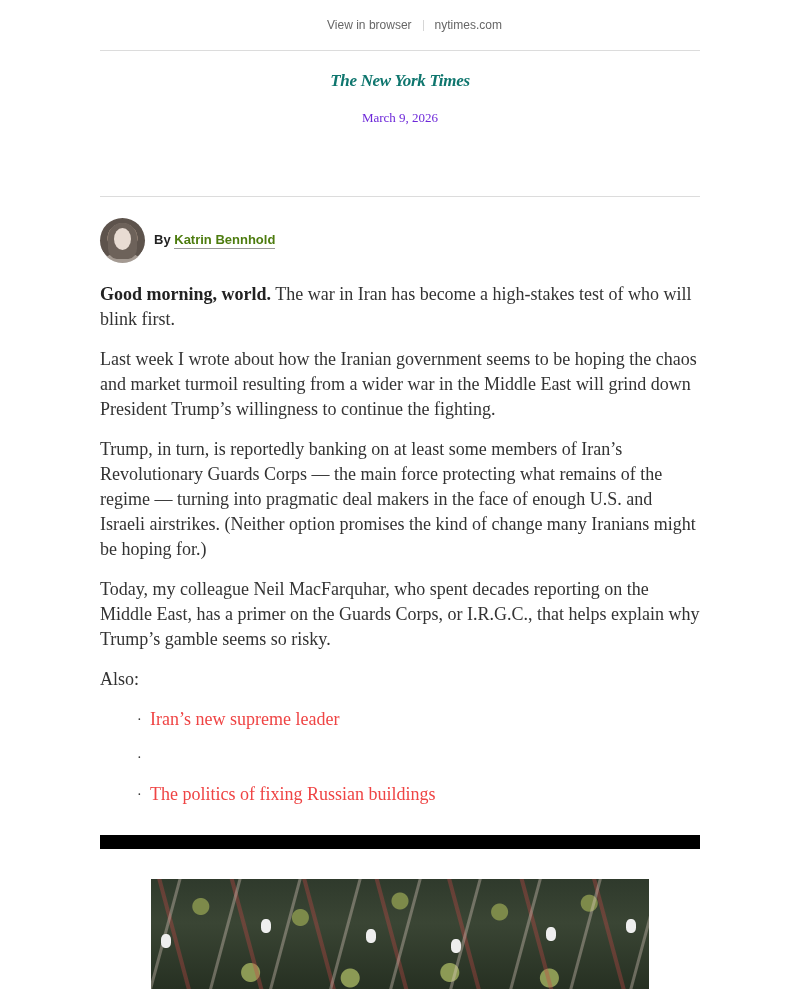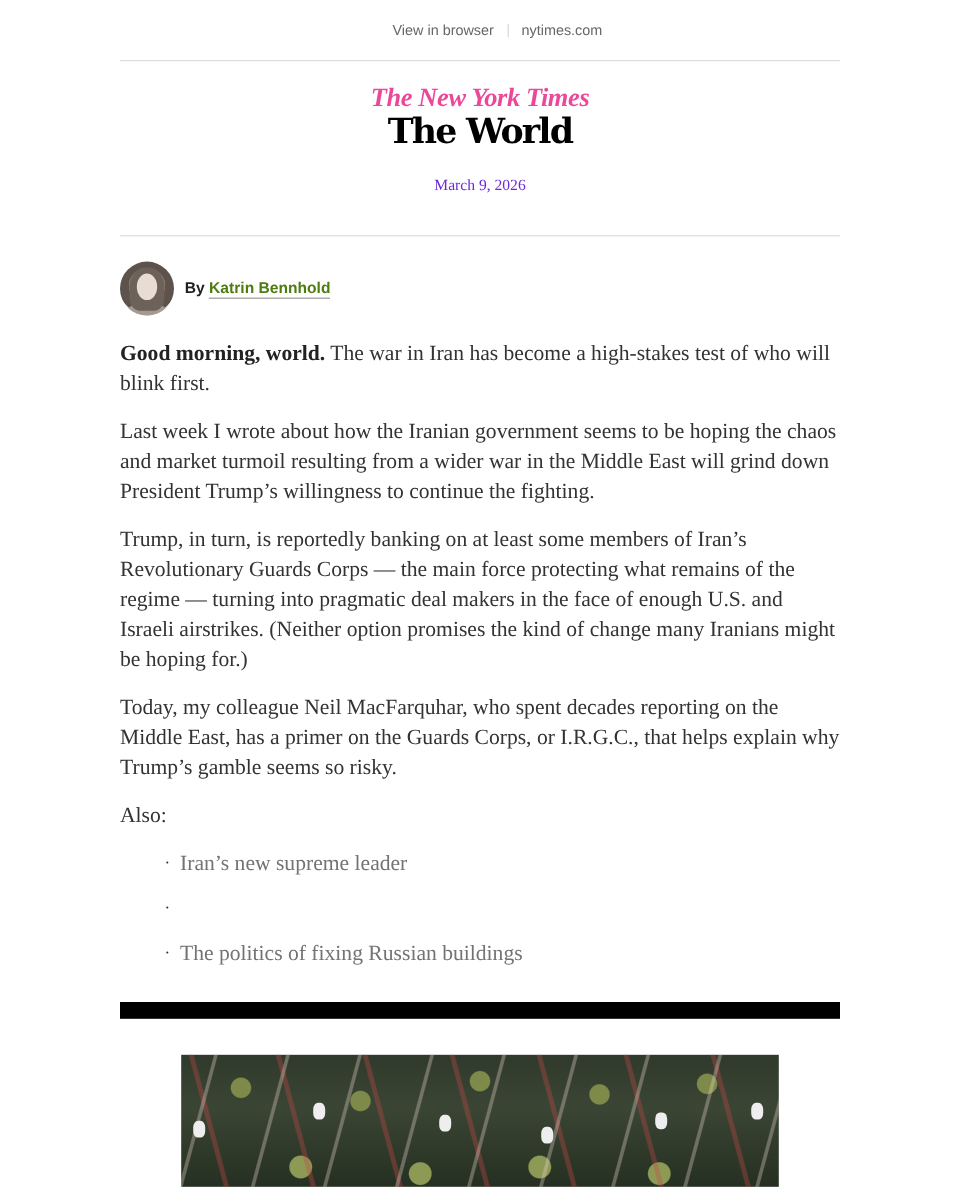--- a/index.html
+++ b/index.html
@@ -14,21 +14,21 @@
   }
   .topbar a { color: #666666; text-decoration: none; }
   .topbar .sep { display: inline-block; width: 1px; height: 11px; background: #d6d6d6; margin: 0 11px; }
 
   .container { width: 600px; margin: 0 auto; }
   .rule { height: 1px; background: #dcdcdc; width: 600px; margin: 0 auto; }
 
   .masthead { text-align: center; padding-top: 21px; height: 145px; }
   .nyt-logo {
     font-family: "Liberation Serif", "DejaVu Serif", serif; font-weight: bold;
-    font-size: 22px; color: #ec4899; letter-spacing: -0.3px; line-height: 18px;
+    font-size: 17px; color: #0f766e; letter-spacing: -0.3px; line-height: 18px;
     font-style: italic;
   }
   .newsletter-title {
     font-family: "DejaVu Serif", "Liberation Serif", serif; font-weight: 900;
     font-size: 29px; color: #000; letter-spacing: -1.5px; line-height: 34px; margin-top: 2px;
     transform: scaleY(1.0);
   }
   .date { font-size: 13px; color: #6d28d9; margin-top: 20px; }
 
   .byline { display: flex; align-items: center; height: 85px; padding-top: 0; }
@@ -48,21 +48,21 @@
 
   .body-text p {
     font-size: 18px; line-height: 25px; color: #333; margin-bottom: 15px;
   }
   .body-text p strong { color: #222; }
   .body-text .intro { margin-top: 0; }
 
   ul.also { list-style: none; margin-left: 37px; margin-top: 3px; }
   ul.also li { font-size: 18px; line-height: 25px; color: #333; margin-bottom: 12.5px; display: flex; }
   ul.also li .bullet { width: 13px; flex-shrink: 0; font-size: 14px; color: #333; }
-  ul.also li a { color: #737373; text-decoration: none; }
+  ul.also li a { color: #ef4444; text-decoration: none; }
 
   .black-bar { width: 600px; height: 14px; background: #000; margin: 28px auto 0; }
 
   .hero {
     width: 498px; height: 110px; margin: 30px auto 0; position: relative; overflow: hidden;
     background:
       repeating-linear-gradient(105deg, rgba(255,255,255,0.0) 0 26px, rgba(230,210,200,0.35) 27px 29px, rgba(255,255,255,0) 30px 58px),
       repeating-linear-gradient(75deg, rgba(200,60,60,0.0) 0 34px, rgba(200,70,70,0.35) 35px 38px, rgba(0,0,0,0) 39px 70px),
       radial-gradient(circle at 10% 25%, #7d8a4a 0 8px, transparent 9px),
       radial-gradient(circle at 30% 35%, #7d8a4a 0 8px, transparent 9px),
@@ -84,21 +84,20 @@
   <a href="#">View in browser</a>
   <span class="sep"></span>
   <a href="#">nytimes.com</a>
 </div>
 
 <div class="rule"></div>
 
 <div class="container">
   <div class="masthead">
     <div class="nyt-logo">The New York Times</div>
-    <div class="newsletter-title">The World</div>
     <div class="date">March 9, 2026</div>
   </div>
 </div>
 
 <div class="rule"></div>
 
 <div class="container">
   <div class="byline">
     <div class="avatar">
       <div class="shoulders"></div>

